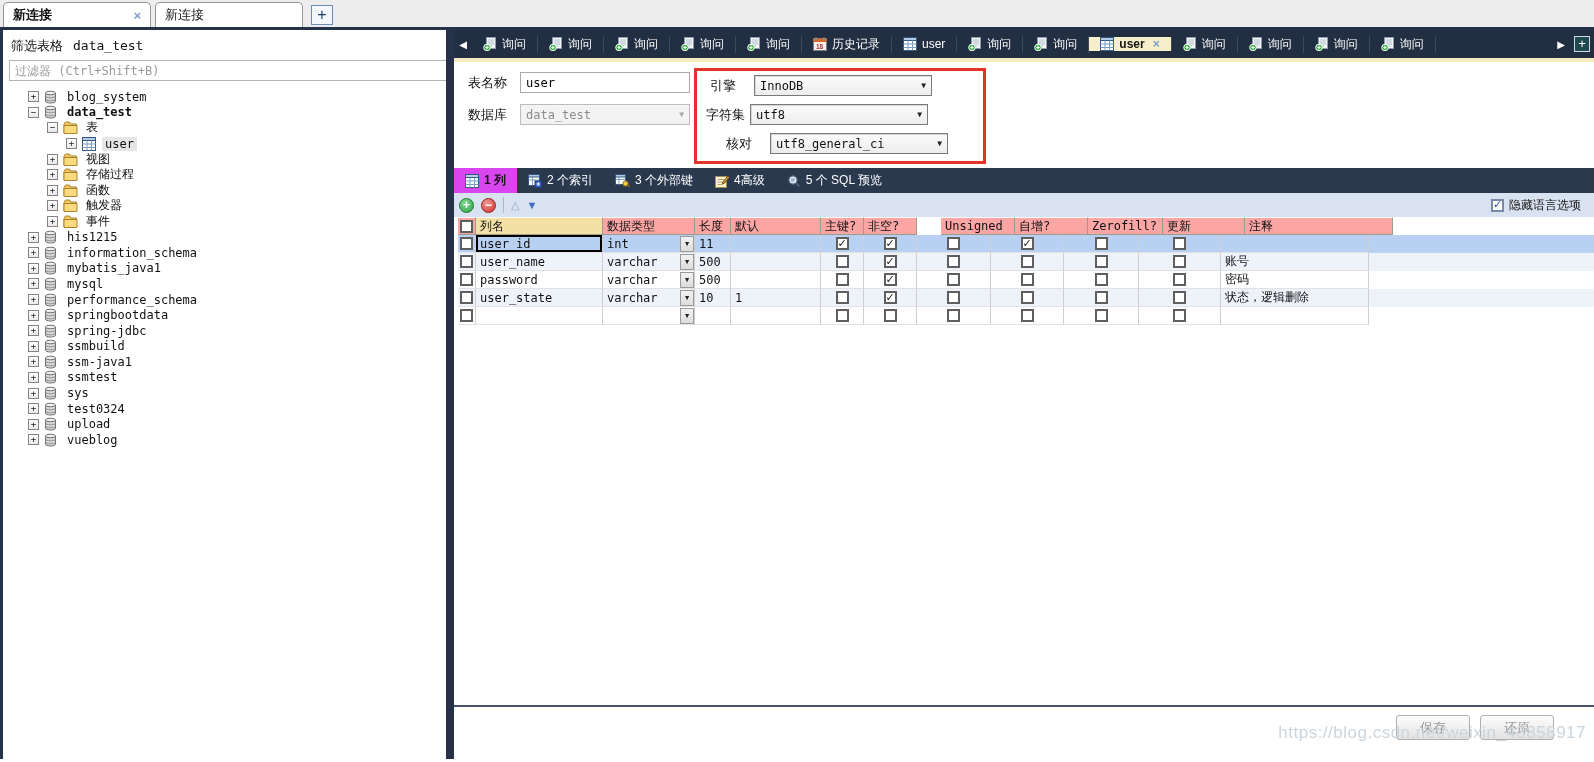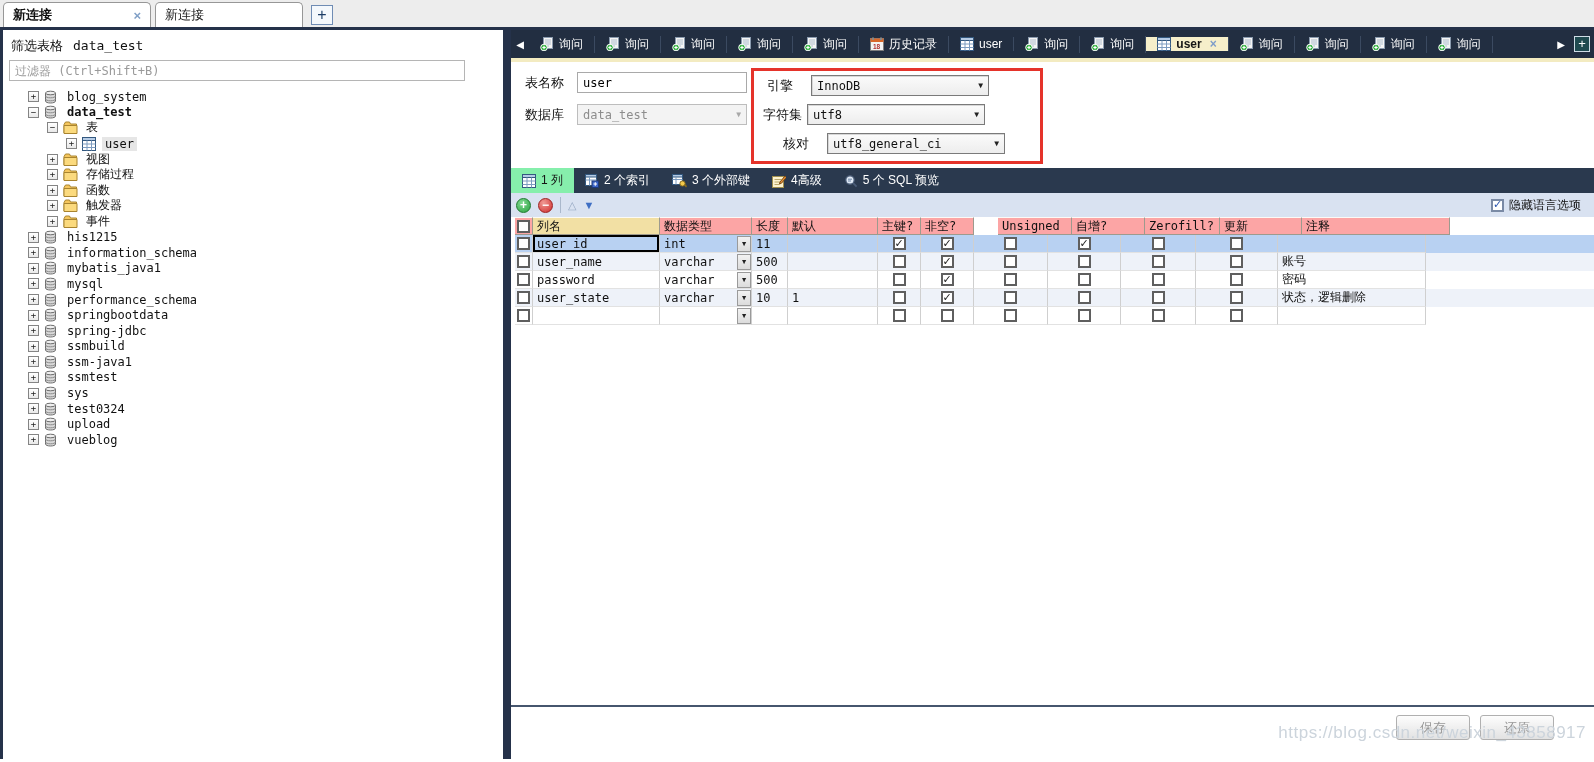--- a/index.html
+++ b/index.html
@@ -14,21 +14,21 @@
     border-radius:5px 5px 0 0; display:flex; align-items:center; padding:0 9px; margin-right:4px; }
   .win-tab .lbl { flex:1; font-weight:bold; }
   .win-tab.inactive .lbl { font-weight:normal; color:#222; }
   .win-close { color:#7f9fc6; font-weight:bold; font-size:13px; cursor:pointer; }
   .win-add { width:22px; height:20px; border:1px solid #6f8cb4; background:#f4f8fc; color:#1b3c66;
     font-size:16px; line-height:17px; text-align:center; margin-left:4px; margin-bottom:2px; }
 
   .main { display:flex; height:729px; }
 
   
-  .sidebar { width:503px; background:#fff; border-left:3px solid #25324a; display:flex;
+  .sidebar { width:446px; background:#fff; border-left:3px solid #25324a; display:flex;
     flex-direction:column; overflow:hidden; }
   .filter-row { padding:7px 8px 5px 8px; display:flex; gap:10px; align-items:baseline; }
   .filter-input { margin:0 6px; height:21px; border:1px solid #b5b5b5; font-family:"DejaVu Sans Mono",monospace;
     font-size:12px; padding:2px 5px; color:#333; width:456px; }
   .filter-input::placeholder { color:#9a9a9a; }
   .tree { margin-top:8px; font-size:12px; }
   .trow { display:flex; align-items:center; height:15.6px; white-space:nowrap; }
   .trow .expander { width:11px; height:11px; min-width:11px; border:1px solid #848484;
     background:linear-gradient(#fff,#e9e9e9); font-size:9px; line-height:8px; text-align:center;
     color:#222; margin-right:5px; font-family:"DejaVu Sans Mono",monospace; }
@@ -67,21 +67,21 @@
     font-family:"DejaVu Sans Mono",monospace; font-size:12px; box-shadow:1px 1px 0 #d7d7d7 inset; cursor:pointer; }
   .ddl .arrow { font-size:8px; color:#222; }
   .ddl.disabled { background:#f3f3f3; color:#8d8d8d; border-color:#bdbdbd; box-shadow:none; cursor:default; }
   .ddl.disabled .arrow { color:#a8a8a8; }
   .ddl.w170 { width:170px; }
   .red-box { position:absolute; left:240px; top:6px; width:292px; height:96px; border:3px solid #e5332a;
     pointer-events:none; }
 
   .subtabbar { height:25px; background:#2a394e; display:flex; align-items:stretch; color:#fff; font-size:12px; }
   .stab { display:flex; align-items:center; gap:5px; padding:0 11px; cursor:pointer; white-space:nowrap; }
-  .stab.active { background:#86efac; color:#151515; font-weight:normal; }
+  .stab.active { background:#d946ef; color:#151515; font-weight:bold; }
 
   .gridtoolbar { height:24px; background:#d9e2f1; display:flex; align-items:center; padding:0 5px; gap:7px; }
   .circle-btn { width:15px; height:15px; border-radius:50%; color:#fff; font-size:12px; line-height:13px;
     text-align:center; font-weight:bold; cursor:pointer; }
   .circle-btn.green { background:radial-gradient(circle at 35% 30%, #7fd890, #2da343); border:1px solid #1d7a2f; }
   .circle-btn.red { background:radial-gradient(circle at 35% 30%, #f09a94, #cf2c2c); border:1px solid #9c1f1f; }
   .tb-sep { width:1px; height:16px; background:#aab8cc; }
   .tri { font-size:11px; cursor:pointer; }
   .tri.up { color:#96a8c2; }
   .tri.down { color:#3f6fc4; }

